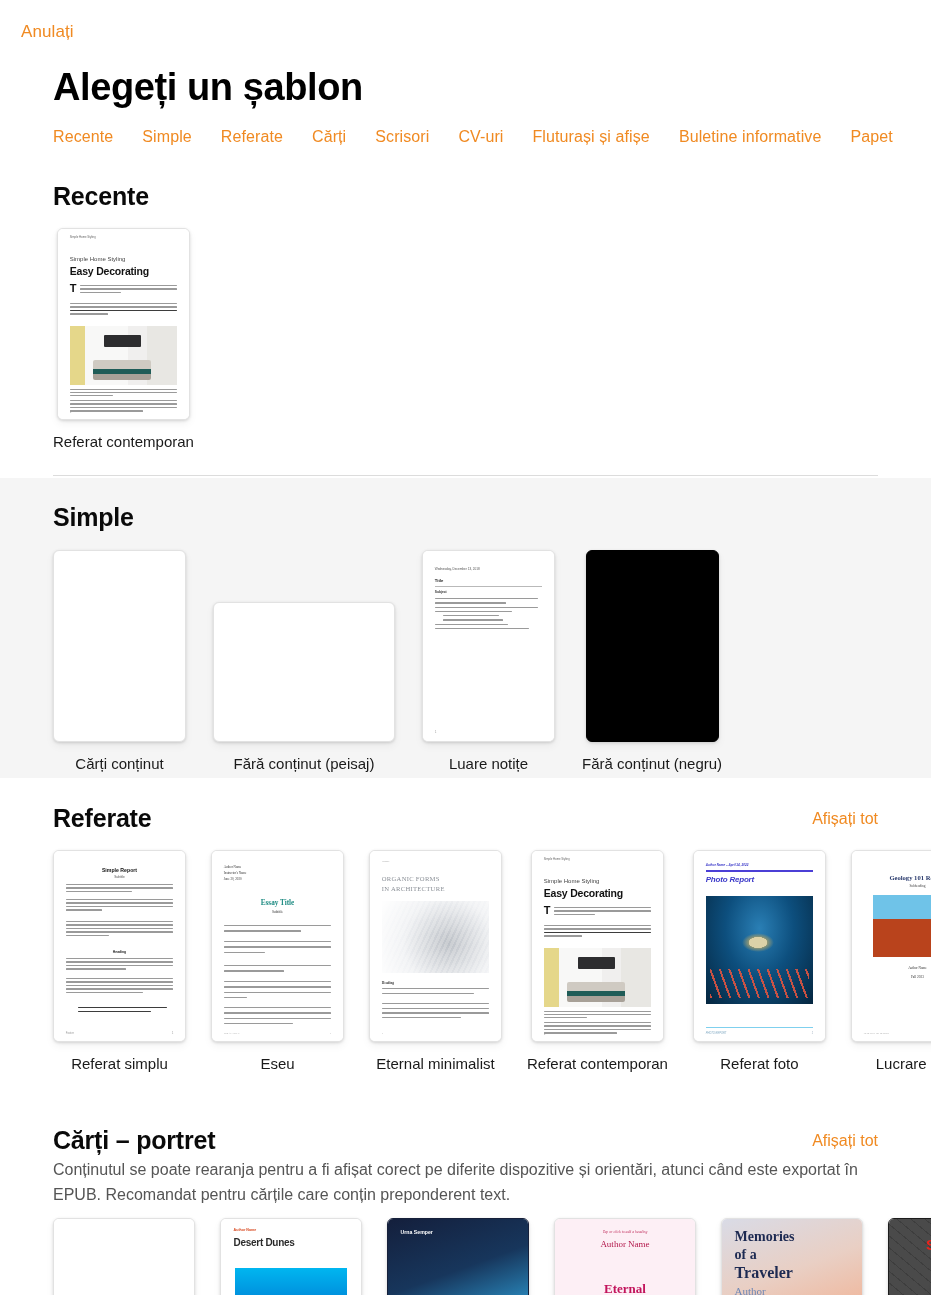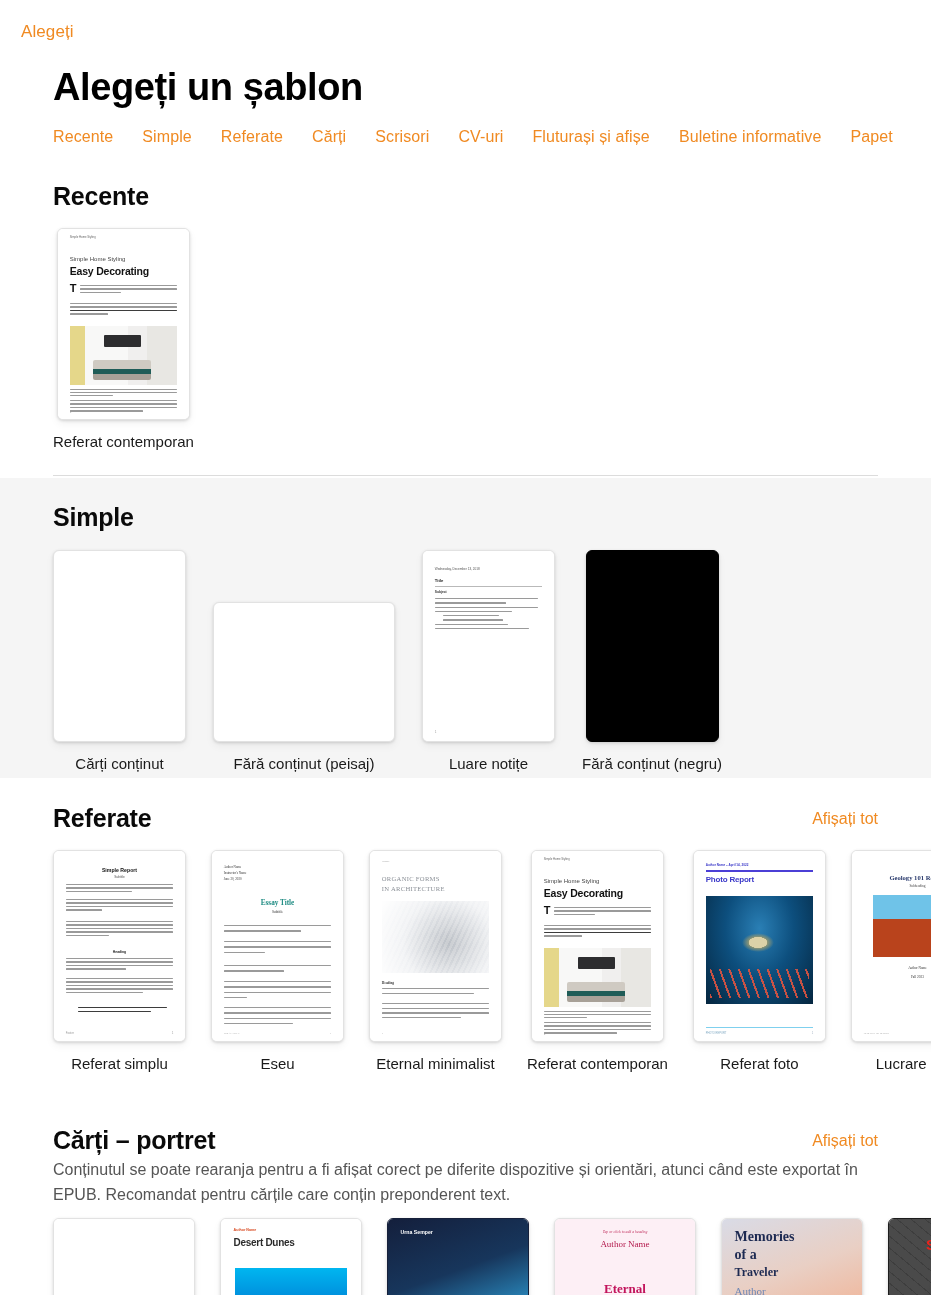--- a/index.html
+++ b/index.html
@@ -145,21 +145,21 @@
   .bk-blank { background:#fff; }
 
   .bk-txt { position:absolute; left:9%; right:9%; }
   .mini-author { font-size:3.4px; font-weight:700; }
 </style>
 </head>
 <body>
 
 <div class="screen">
 
-  <div class="cancel-link">Alegeți</div>
+  <div class="cancel-link">Anulați</div>
   <div class="page-title">Alegeți un șablon</div>
 
   <div class="tabs">
     <div class="tab">Recente</div>
     <div class="tab">Simple</div>
     <div class="tab">Referate</div>
     <div class="tab">Cărți</div>
     <div class="tab">Scrisori</div>
     <div class="tab">CV-uri</div>
     <div class="tab">Fluturași și afișe</div>
@@ -405,21 +405,21 @@
               <div class="tiny" style="width:100%"></div>
                 <div class="tiny" style="width:68%"></div>
             </div>
             <div class="d-pad" style="bottom:5px;font-size:3px;color:#999;">1</div>
           </div>
         </div>
         <div class="caption">Referat contemporan</div>
       </div>
 
       <div class="cell">
-        <div class="thumb" style="width:133px;height:192px;">
+        <div class="thumb" style="width:133px;height:192px;font-style:italic;">
           <div class="doc">
             <div class="d-pad" style="top:12px;font-size:3.1px;font-weight:700;color:#3b39c9;">Author Name – April 14, 2022</div>
             <div style="position:absolute;left:9%;right:9%;top:19px;height:1.6px;background:#4b3fd6;"></div>
             <div class="d-pad" style="top:24px;font-size:8px;font-weight:700;color:#3b39c9;letter-spacing:-.2px;">Photo Report</div>
             <div class="ph-sea" style="position:absolute;left:9%;right:9%;top:45px;height:108px;"></div>
             <div style="position:absolute;left:9%;right:9%;bottom:13px;height:1.2px;background:#7fd0ee;"></div>
             <div class="d-pad" style="bottom:6px;font-size:2.6px;color:#7fa8c2;">PHOTO REPORT</div>
             <div style="position:absolute;right:9%;bottom:6px;font-size:2.6px;color:#9ab;">1</div>
           </div>
         </div>
@@ -481,21 +481,21 @@
             <div class="bk-txt" style="top:62px;font-size:13px;font-weight:700;color:#c2145c;text-align:center;">Eternal</div>
           </div>
         </div>
       </div>
 
       <div class="cell">
         <div class="thumb" style="width:142px;height:90px;">
           <div class="bk bk-memories" style="font-family:'Liberation Serif',serif;">
             <div class="bk-txt" style="top:10px;font-size:14px;font-weight:700;color:#1d2a52;line-height:15px;">Memories</div>
             <div class="bk-txt" style="top:28px;font-size:14px;font-weight:700;color:#1d2a52;line-height:15px;">of a</div>
-            <div class="bk-txt" style="top:46px;font-size:12px;font-weight:700;color:#1d2a52;line-height:15px;">Traveler</div>
+            <div class="bk-txt" style="top:46px;font-size:16px;font-weight:700;color:#1d2a52;line-height:15px;">Traveler</div>
             <div class="bk-txt" style="top:66px;font-size:11px;color:#6d86b5;">Author</div>
           </div>
         </div>
       </div>
 
       <div class="cell">
         <div class="thumb" style="width:142px;height:90px;border-color:#1c1c1c;">
           <div class="bk bk-shatter">
             <div class="bk-txt" style="top:5px;font-size:13px;font-weight:700;color:#e8241c;text-align:center;line-height:12px;">A</div>
             <div class="bk-txt" style="top:19px;font-size:15px;font-weight:700;color:#e8241c;text-align:center;line-height:14px;letter-spacing:-.5px;">SHATTER</div>

